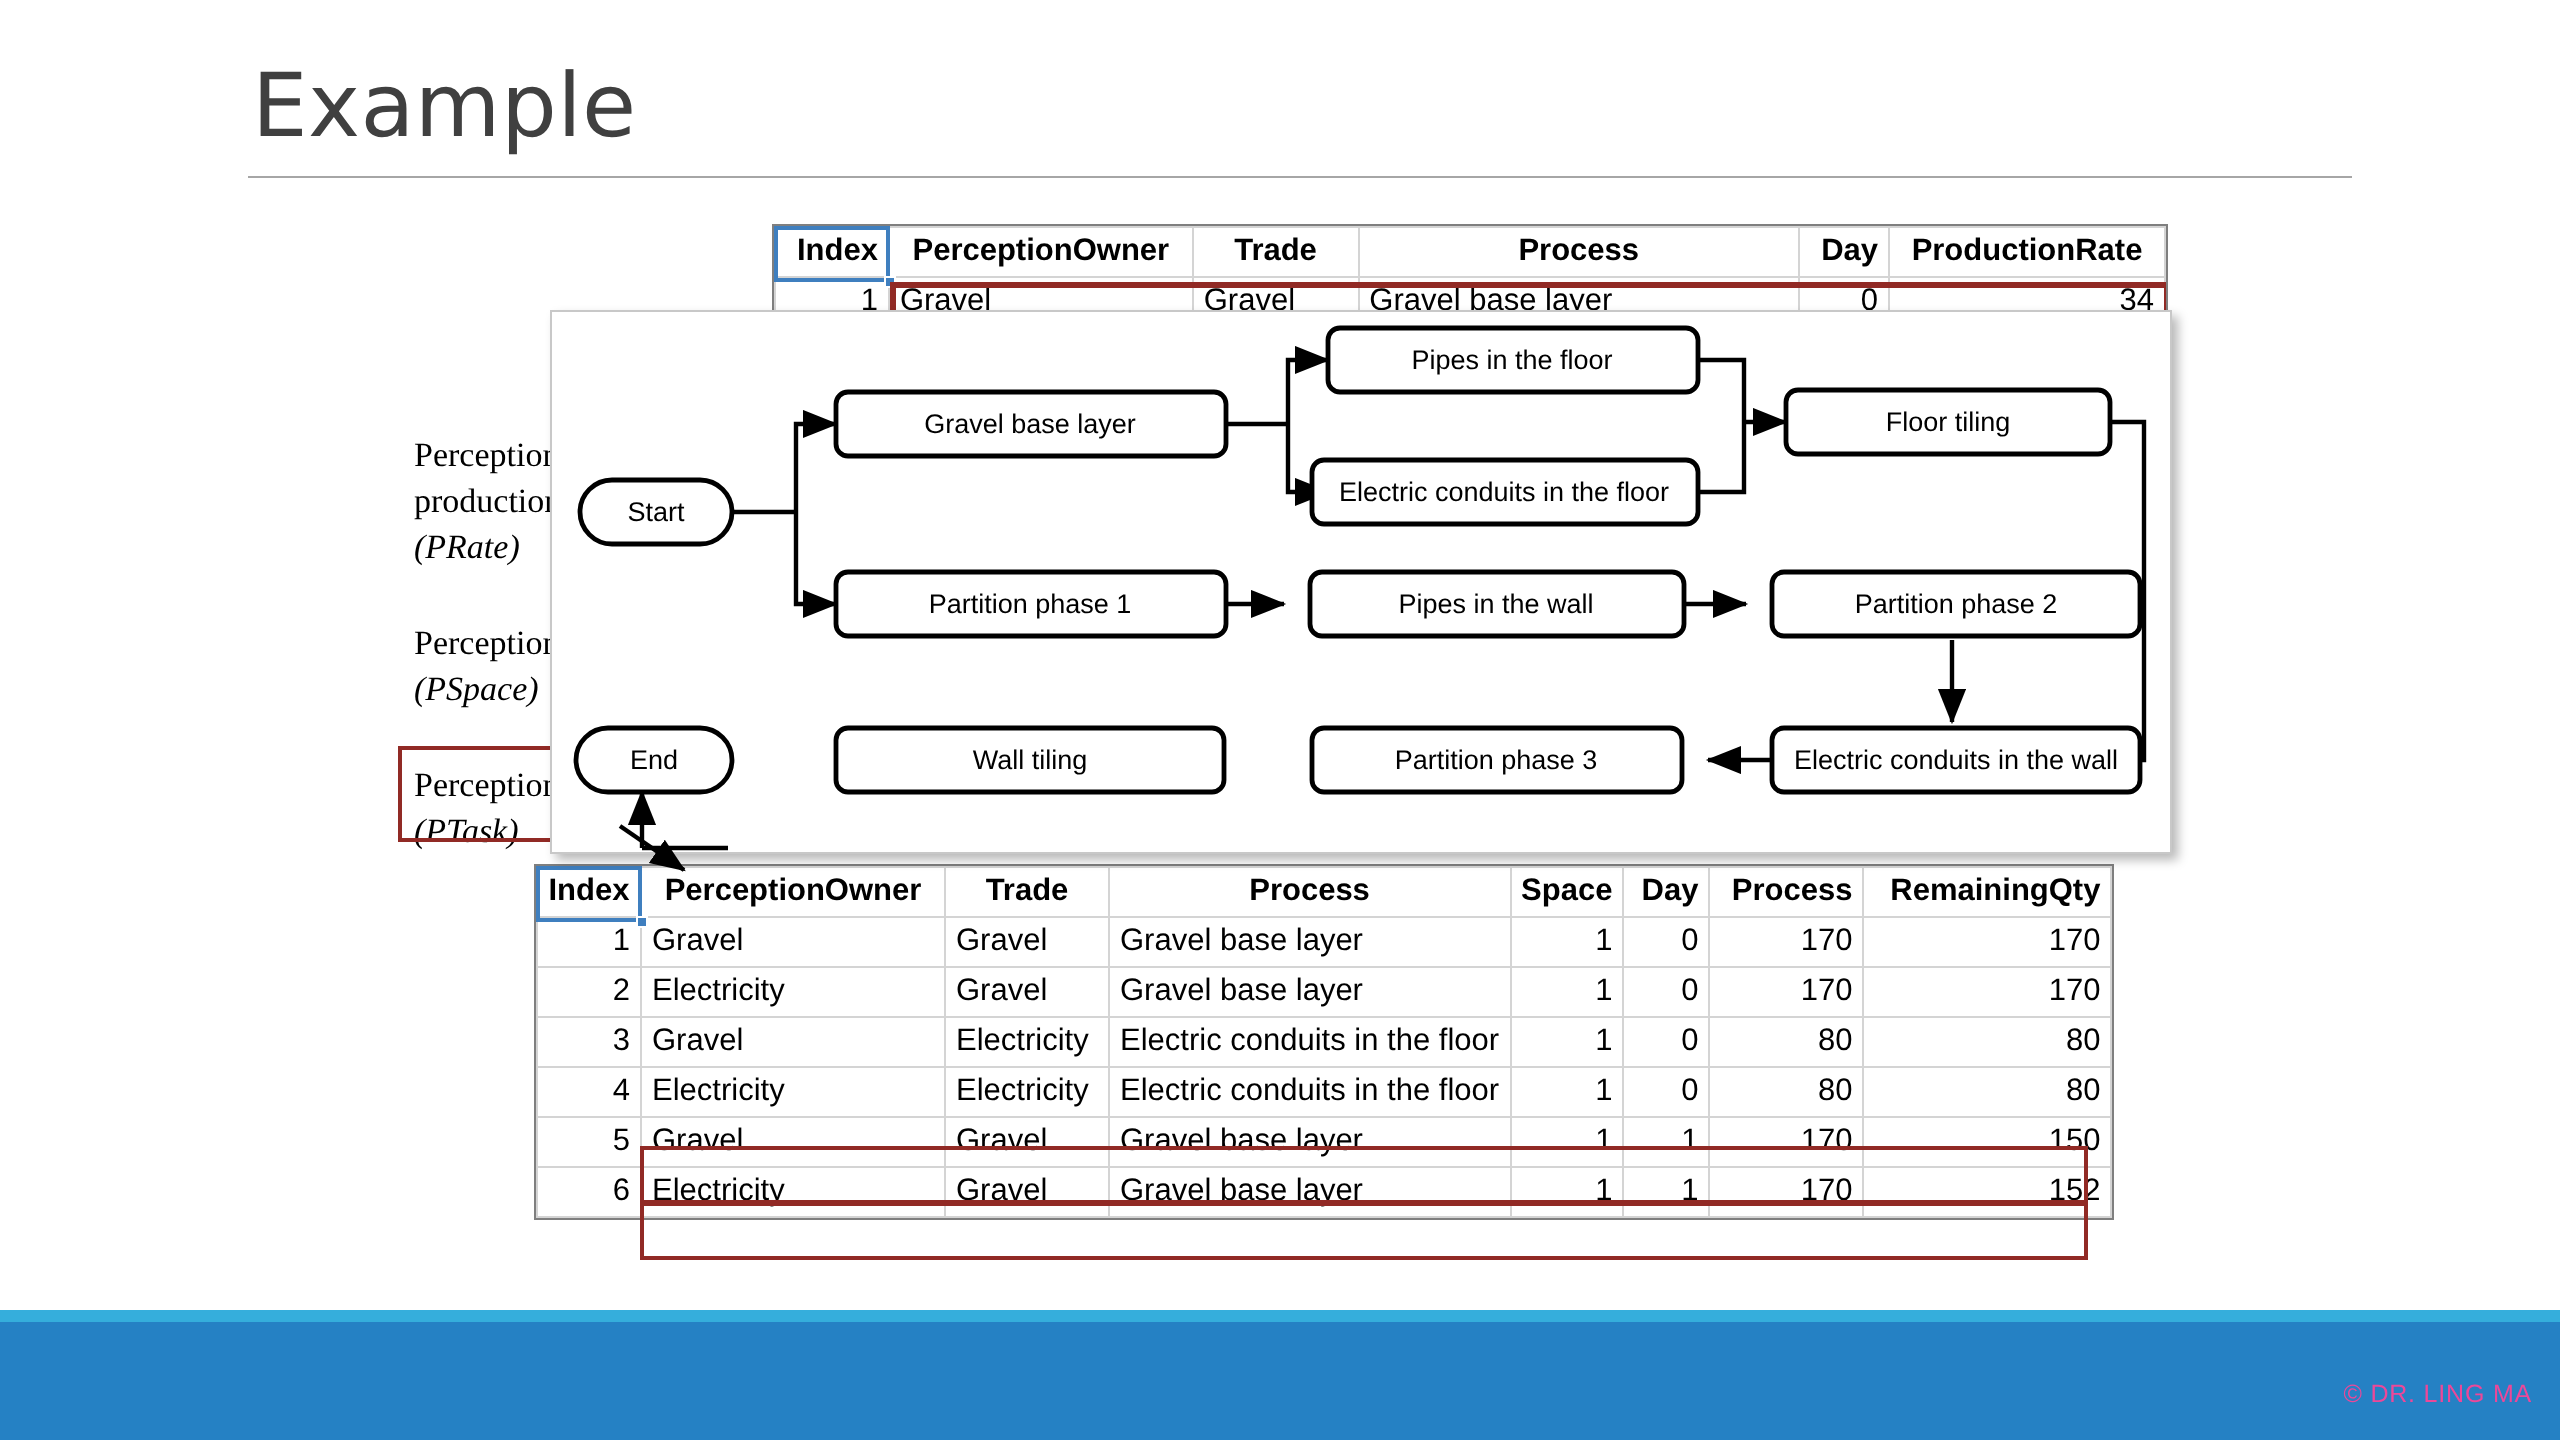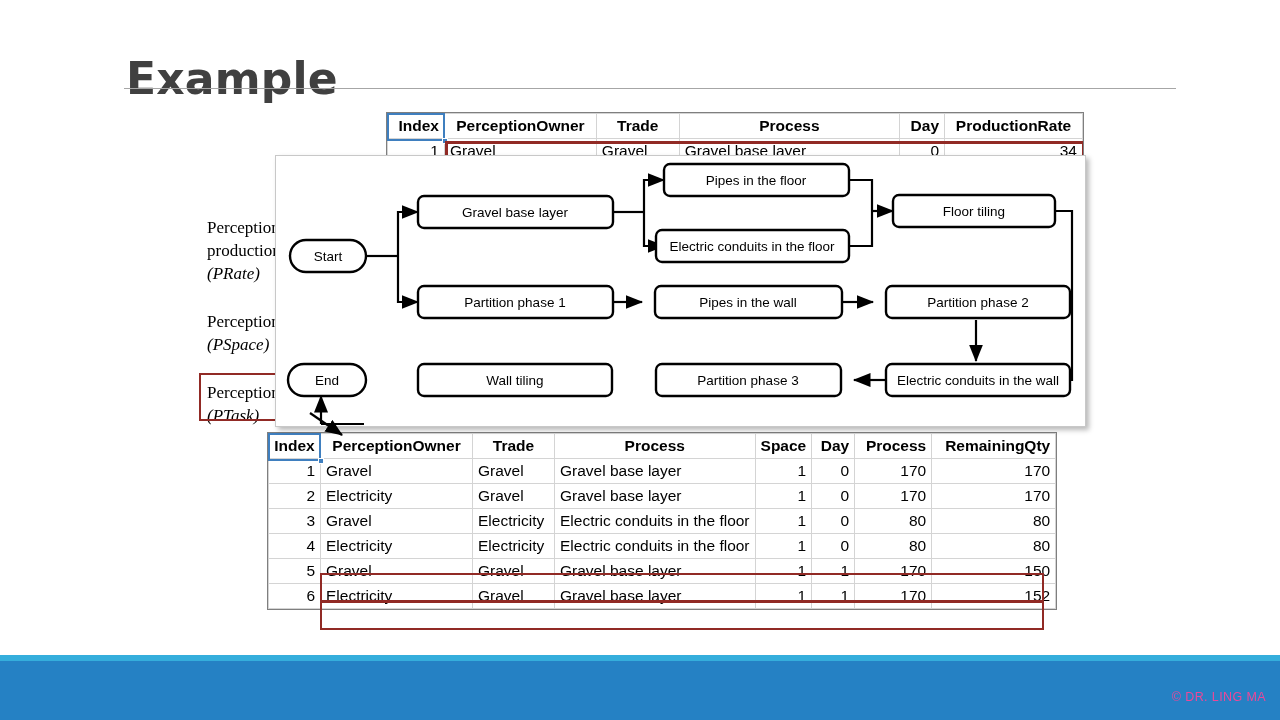--- a/index.html
+++ b/index.html
@@ -14,25 +14,24 @@
     overflow: hidden;
     font-family: "Liberation Sans", sans-serif;
   }
 
   
   #slide-title {
     position: absolute;
     left: 126px;
     top: 28px;
     font-size: 44px;
-    font-weight: 700;
+    font-weight: 400;
     color: #404040;
     letter-spacing: 0.2px;
     font-family: "DejaVu Sans", sans-serif;
-    margin-top: 25px;
   }
   #title-rule {
     position: absolute;
     left: 124px;
     top: 88px;
     width: 1052px;
     height: 1px;
     background: #a6a6a6;
   }
 

